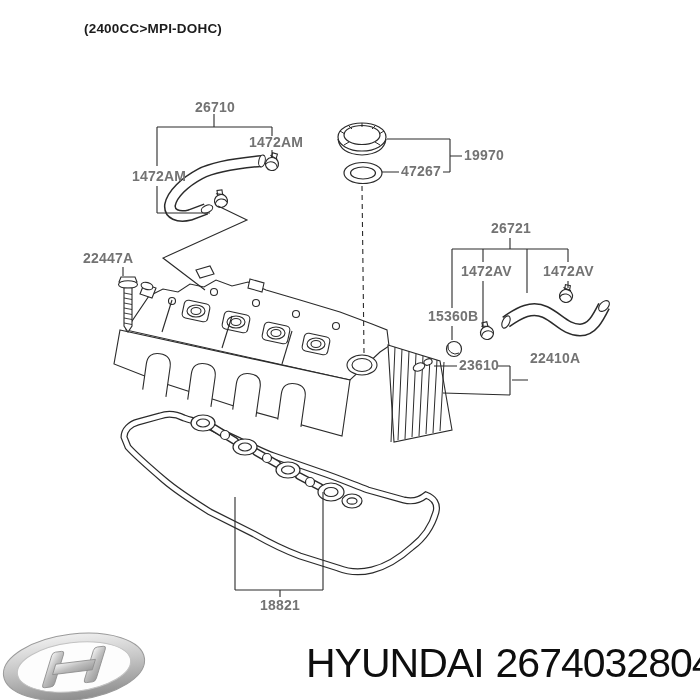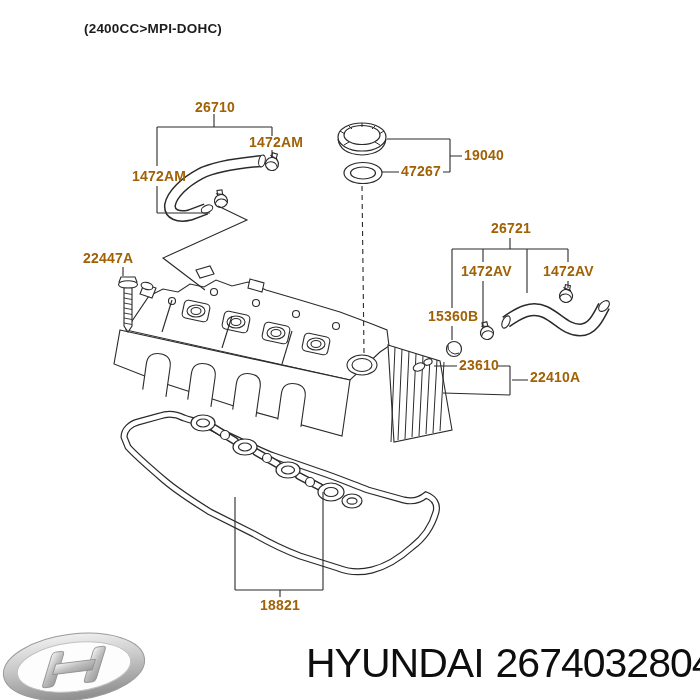--- a/index.html
+++ b/index.html
@@ -7,21 +7,21 @@
     position:relative;width:700px;height:700px;background:#ffffff;
     font-family:"Liberation Sans",sans-serif;overflow:hidden;
   }
   #lineart{position:absolute;left:0;top:0;}
   .engine-label{
     position:absolute;left:84px;top:21px;
     font-size:13.5px;font-weight:bold;color:#1c1c1c;letter-spacing:.2px;
     white-space:nowrap;
   }
   .part-label{
-    position:absolute;font-size:14px;font-weight:bold;color:#a16207;
+    position:absolute;font-size:14px;font-weight:bold;color:#737373;
     white-space:nowrap;letter-spacing:.2px;
   }
   .footer-text{
     position:absolute;left:306px;top:640px;
     font-size:41px;color:#0e0e0e;letter-spacing:-1px;white-space:nowrap;
   }
   .footer-text .sep{display:inline-block;width:12px;}
 </style>
 </head>
 <body>
@@ -238,27 +238,27 @@
         <rect x="-20" y="-5" width="40" height="10"></rect>
       </g>
     </g>
   </svg>
 
   <div class="engine-label">(2400CC&gt;MPI-DOHC)</div>
 
   <div class="part-label" style="left:195px;top:99px">26710</div>
   <div class="part-label" style="left:132px;top:168px">1472AM</div>
   <div class="part-label" style="left:249px;top:134px">1472AM</div>
-  <div class="part-label" style="left:464px;top:147px">19040</div>
+  <div class="part-label" style="left:464px;top:147px">19970</div>
   <div class="part-label" style="left:401px;top:163px">47267</div>
   <div class="part-label" style="left:83px;top:250px">22447A</div>
   <div class="part-label" style="left:491px;top:220px">26721</div>
   <div class="part-label" style="left:461px;top:263px">1472AV</div>
   <div class="part-label" style="left:543px;top:263px">1472AV</div>
   <div class="part-label" style="left:428px;top:308px">15360B</div>
   <div class="part-label" style="left:459px;top:357px">23610</div>
-  <div class="part-label" style="left:530px;top:369px">22410A</div>
+  <div class="part-label" style="left:530px;top:350px">22410A</div>
   <div class="part-label" style="left:260px;top:597px">18821</div>
 
   <div class="footer-text">
     <span>HYUNDAI</span><span class="sep"></span><span>2674032804</span>
   </div>
 </div>
 
 </body></html>

